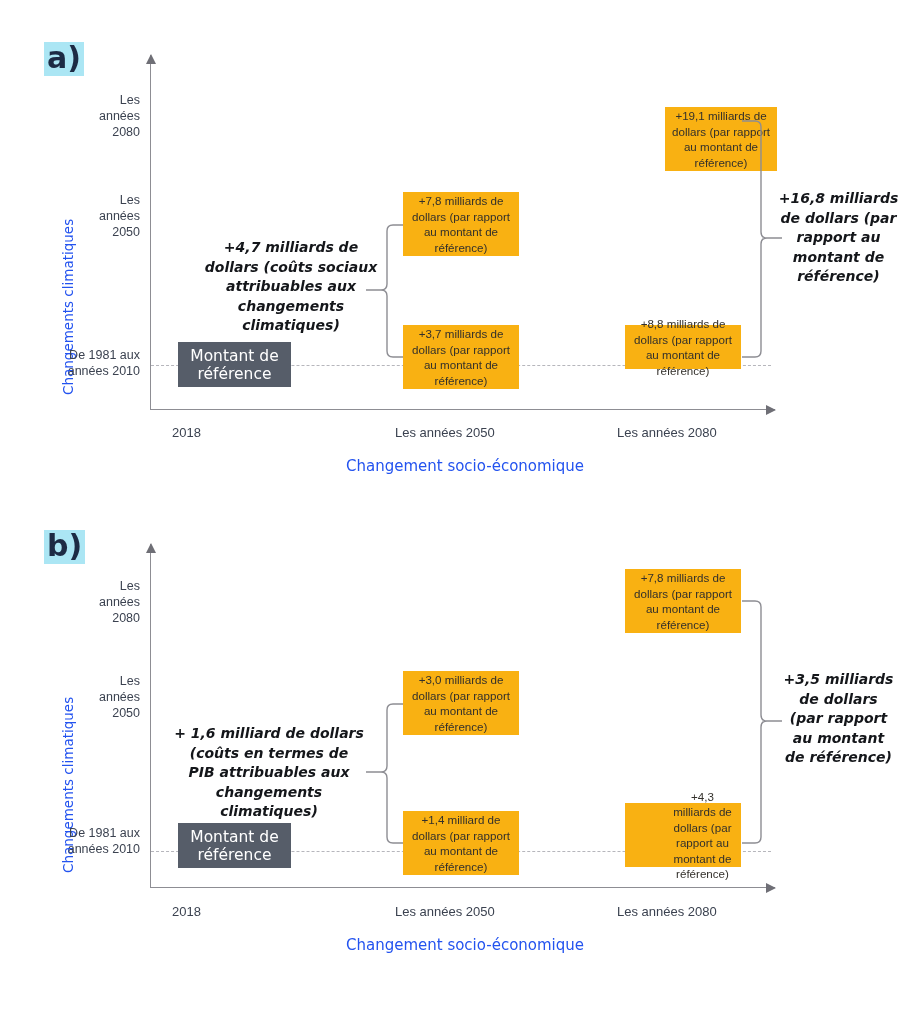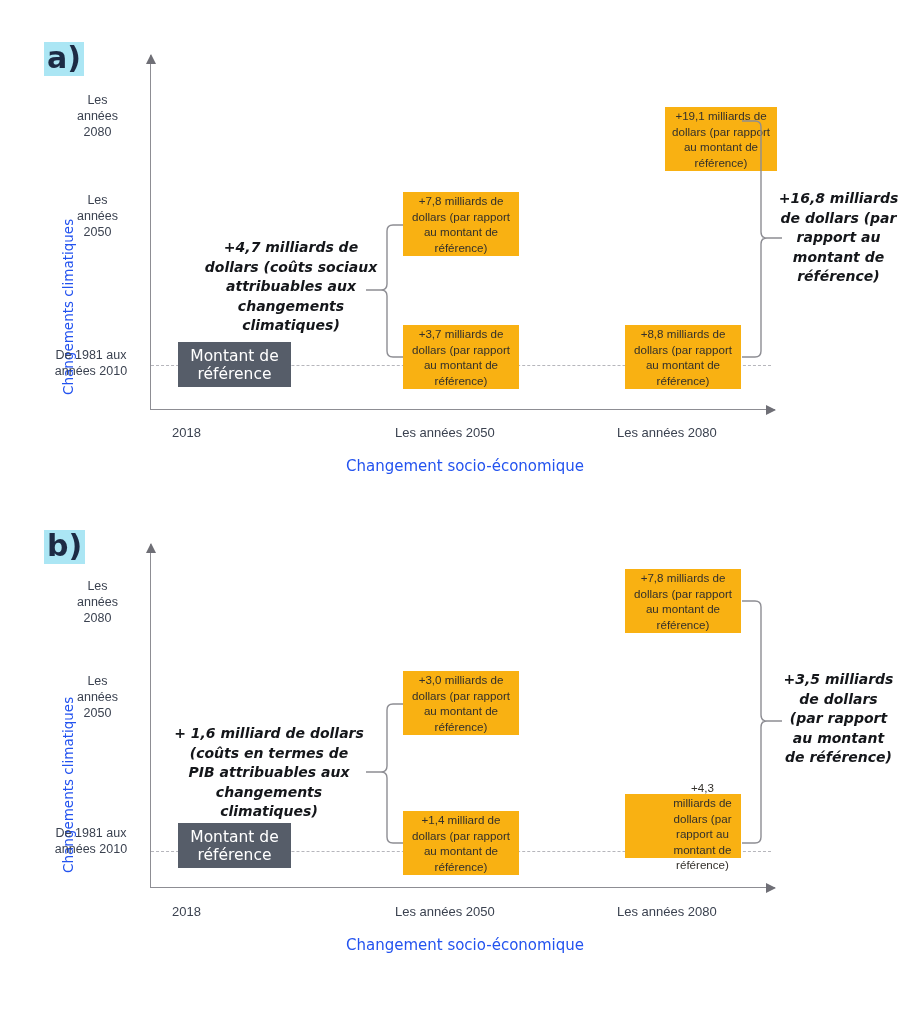--- a/index.html
+++ b/index.html
@@ -90,21 +90,21 @@
     text-align: center;
     white-space: nowrap;
   }
 
   
   .tick-y {
     position: absolute;
     font-size: 12.5px;
     line-height: 16px;
     color: #3b4250;
-    text-align: center;
+    text-align: right;
     white-space: pre-line;
   }
   .tick-x {
     position: absolute;
     font-size: 13px;
     color: #3b4250;
     text-align: left;
     white-space: nowrap;
   }
 
@@ -190,21 +190,21 @@
   <div class="tick-x" style="left:617px; top:425px; width:130px;">Les années 2080</div>
 
   <div class="baseline" style="left:151px; top:365px; width:620px;"></div>
 
   <div class="refbox" style="left:178px; top:342px; width:113px; height:45px;">Montant de
 référence</div>
 
   <div class="obox" style="left:403px; top:192px; width:116px; height:64px;">+7,8 milliards de dollars (par rapport au montant de référence)</div>
   <div class="obox" style="left:403px; top:325px; width:116px; height:64px;">+3,7 milliards de dollars (par rapport au montant de référence)</div>
   <div class="obox" style="left:625px; top:107px; width:112px; height:64px;margin-left:40px;">+19,1 milliards de dollars (par rapport au montant de référence)</div>
-  <div class="obox" style="left:625px; top:325px; width:116px; height:64px;">+8,8 milliards de dollars (par rapport au montant de référence)</div>
+  <div class="obox" style="left:625px; top:325px; width:116px; height:44px;">+8,8 milliards de dollars (par rapport au montant de référence)</div>
 
   <div class="bracket" style="left:365px; top:224px;">
     <svg width="40" height="134" viewBox="0 0 40 134">
       <path d="M38 1 H28 Q22 1 22 7 V60 Q22 66 16 66 H1 M16 66 Q22 66 22 72 V127 Q22 133 28 133 H38" fill="none" stroke="#8d8d93" stroke-width="1.4"></path>
     </svg>
   </div>
 
   <div class="bracket" style="left:741px; top:120px;">
     <svg width="42" height="238" viewBox="0 0 42 238">
       <path d="M1 1 H14 Q20 1 20 7 V112 Q20 118 26 118 H41 M26 118 Q20 118 20 124 V231 Q20 237 14 237 H1" fill="none" stroke="#8d8d93" stroke-width="1.4"></path>
@@ -247,21 +247,21 @@
   <div class="tick-x" style="left:617px; top:414px; width:130px;">Les années 2080</div>
 
   <div class="baseline" style="left:151px; top:361px; width:620px;"></div>
 
   <div class="refbox" style="left:178px; top:333px; width:113px; height:45px;">Montant de
 référence</div>
 
   <div class="obox" style="left:403px; top:181px; width:116px; height:64px;">+3,0 milliards de dollars (par rapport au montant de référence)</div>
   <div class="obox" style="left:403px; top:321px; width:116px; height:64px;">+1,4 milliard de dollars (par rapport au montant de référence)</div>
   <div class="obox" style="left:625px; top:79px; width:116px; height:64px;">+7,8 milliards de dollars (par rapport au montant de référence)</div>
-  <div class="obox" style="left:625px; top:304px; width:116px; height:64px;padding-left:44px;">+4,3 milliards de dollars (par rapport au montant de référence)</div>
+  <div class="obox" style="left:625px; top:313px; width:116px; height:64px;padding-left:44px;">+4,3 milliards de dollars (par rapport au montant de référence)</div>
 
   <div class="bracket" style="left:365px; top:213px;">
     <svg width="40" height="141" viewBox="0 0 40 141">
       <path d="M38 1 H28 Q22 1 22 7 V63 Q22 69 16 69 H1 M16 69 Q22 69 22 75 V134 Q22 140 28 140 H38" fill="none" stroke="#8d8d93" stroke-width="1.4"></path>
     </svg>
   </div>
 
   <div class="bracket" style="left:741px; top:110px;">
     <svg width="42" height="244" viewBox="0 0 42 244">
       <path d="M1 1 H14 Q20 1 20 7 V115 Q20 121 26 121 H41 M26 121 Q20 121 20 127 V237 Q20 243 14 243 H1" fill="none" stroke="#8d8d93" stroke-width="1.4"></path>

